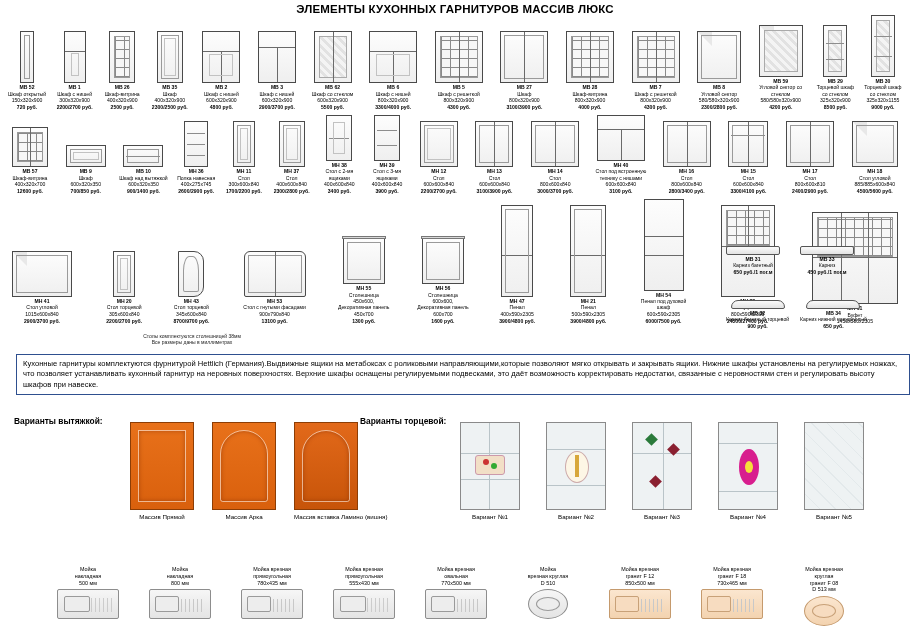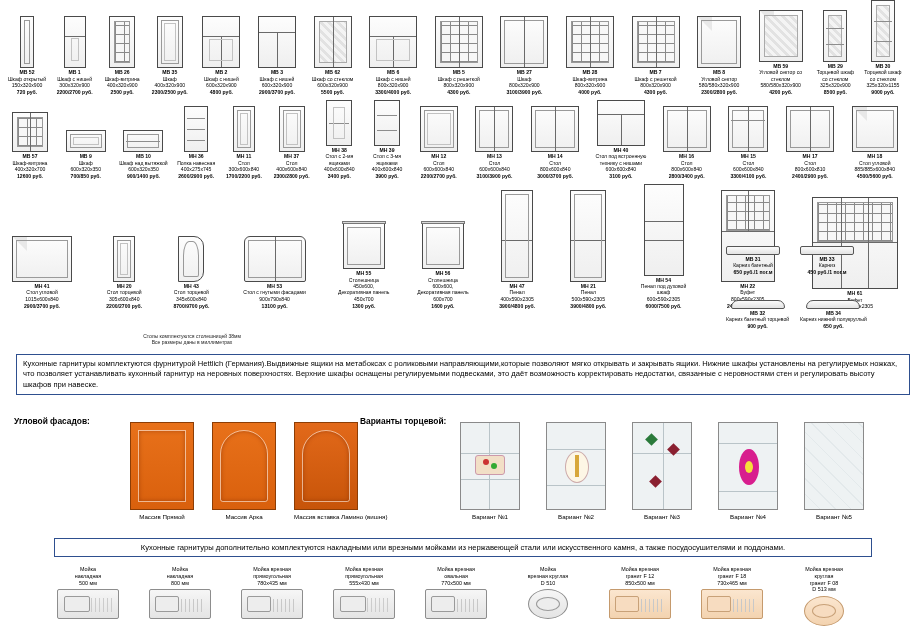--- a/index.html
+++ b/index.html
@@ -189,20 +189,21 @@
     position: absolute; border: 1px solid #9a9a9a; background: #ededed;
   }
   .sink-img.beige { background: linear-gradient(#fbe6cf,#f3d3b0); border-color: #c59a6d; }
   .sink-img.beige .bowl { background: #f7dcc0; border-color: #c8a178; }
 </style>
 </head>
 <body>
 
 <div class="page">
 
+  <div class="title">ЭЛЕМЕНТЫ КУХОННЫХ ГАРНИТУРОВ МАССИВ ЛЮКС</div>
 
   <div class="row" id="row1" style="justify-content: space-between;">
       <div class="cell" style="width: 42px;">
         <div class="art-box" style="width: 14px; height: 52px;">
           <div class="inner"></div>
         </div>
         <div class="art">МВ 52</div>
         <div class="desc">Шкаф открытый</div>
         <div class="dim">150х320х900</div>
         <div class="price">720 руб.</div>
@@ -665,21 +666,21 @@
   </div>
 
   <div style="position:absolute; left:42px; top:333px; width:300px;">
     <div class="note-small">Столы  комплектуются столешницей 38мм</div>
     <div class="note-small">Все размеры даны в миллиметрах</div>
   </div>
 
   <div class="desc-block" style="position:absolute; left:8px; top:352px; width:894px;">Кухонные гарнитуры комплектуются фурнитурой Hettlich (Германия).Выдвижные ящики на метабоксах с роликовыми направляющими,которые позволяют мягко открывать и закрывать ящики. Нижние шкафы установлены на регулируемых ножках, что позволяет устанавливать кухонный гарнитур на неровных поверхностях. Верхние шкафы оснащены регулируемыми подвесками, это даёт возможность корректировать недостатки, связанные с неровностями стен и регулировать высоту шкафов при навеске.</div>
 
   <div style="position:absolute; left:14px; top:411px;">
-    <div class="section-head">Угловой фасадов:</div>
+    <div class="section-head">Варианты вытяжкой:</div>
   </div>
   <div style="position:absolute; left:130px; top:422px; display:flex; gap:18px;">
     <div>
       <div class="facade">
           <div class="panel"></div>
         </div>
       <div class="facade-caption">Массив Прямой</div>
     </div>
     <div>
       <div class="facade arch">
@@ -737,21 +738,20 @@
         <div style="position:absolute;left:26px;top:38px;width:8px;height:12px;border-radius:50%;background:#f5e03a"></div>
       </div>
       <div class="vit-caption">Вариант №4</div>
     </div>
     <div>
       <div class="vitrage" style="background:repeating-linear-gradient(45deg,#eef2f3 0 10px,#e3e9eb 10px 11px),repeating-linear-gradient(-45deg,#eef2f3 0 10px,#e3e9eb 10px 11px)"></div>
       <div class="vit-caption">Вариант №5</div>
     </div>
   </div>
 
-  <div class="sink-note" style="position:absolute; left:46px; top:534px; width:818px;">Кухонные гарнитуры дополнительно комплектуются накладными или врезными мойками из нержавеющей стали или искусственного камня, а также посудосушителями и поддонами.</div>
 
   <div id="sinks" style="position:absolute; left:42px; top:566px; display:flex;">
       <div class="sink">
         <div>Мойка</div>
         <div>накладная</div>
         <div>500 мм</div>
         <div class="sink-img">
           <div class="bowl" style="left:6px;top:6px;width:26px;bottom:6px;border-radius:2px"></div>
           <div class="bowl" style="right:5px;top:8px;width:22px;height:14px;border:none;background:repeating-linear-gradient(90deg,#ccc 0 1px,transparent 1px 4px)"></div>
         </div>

